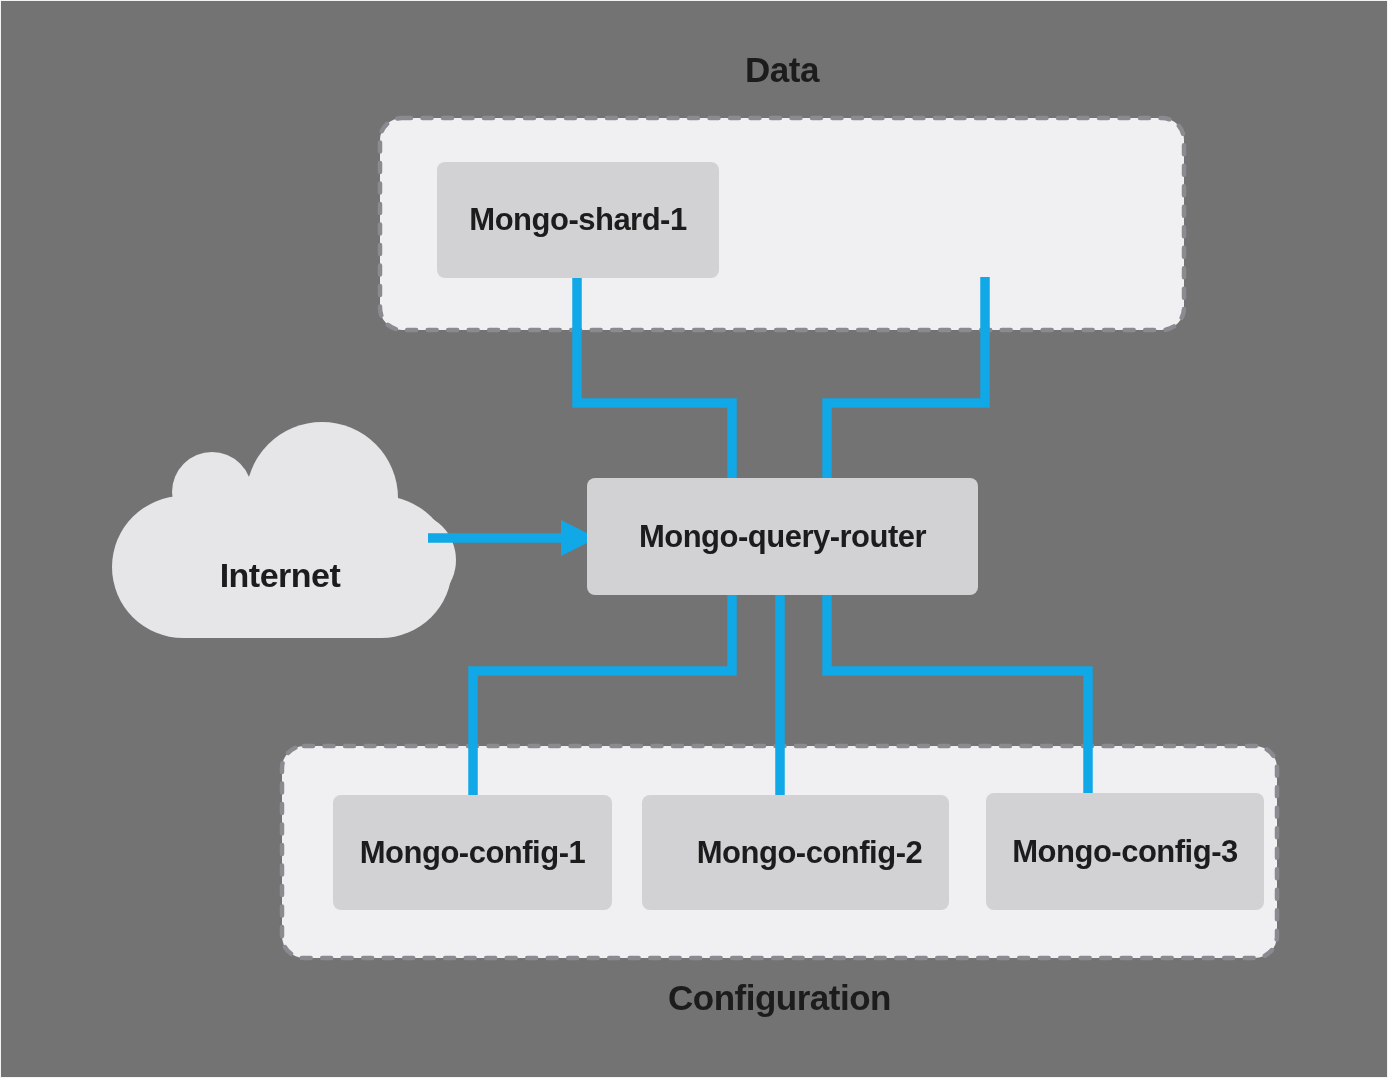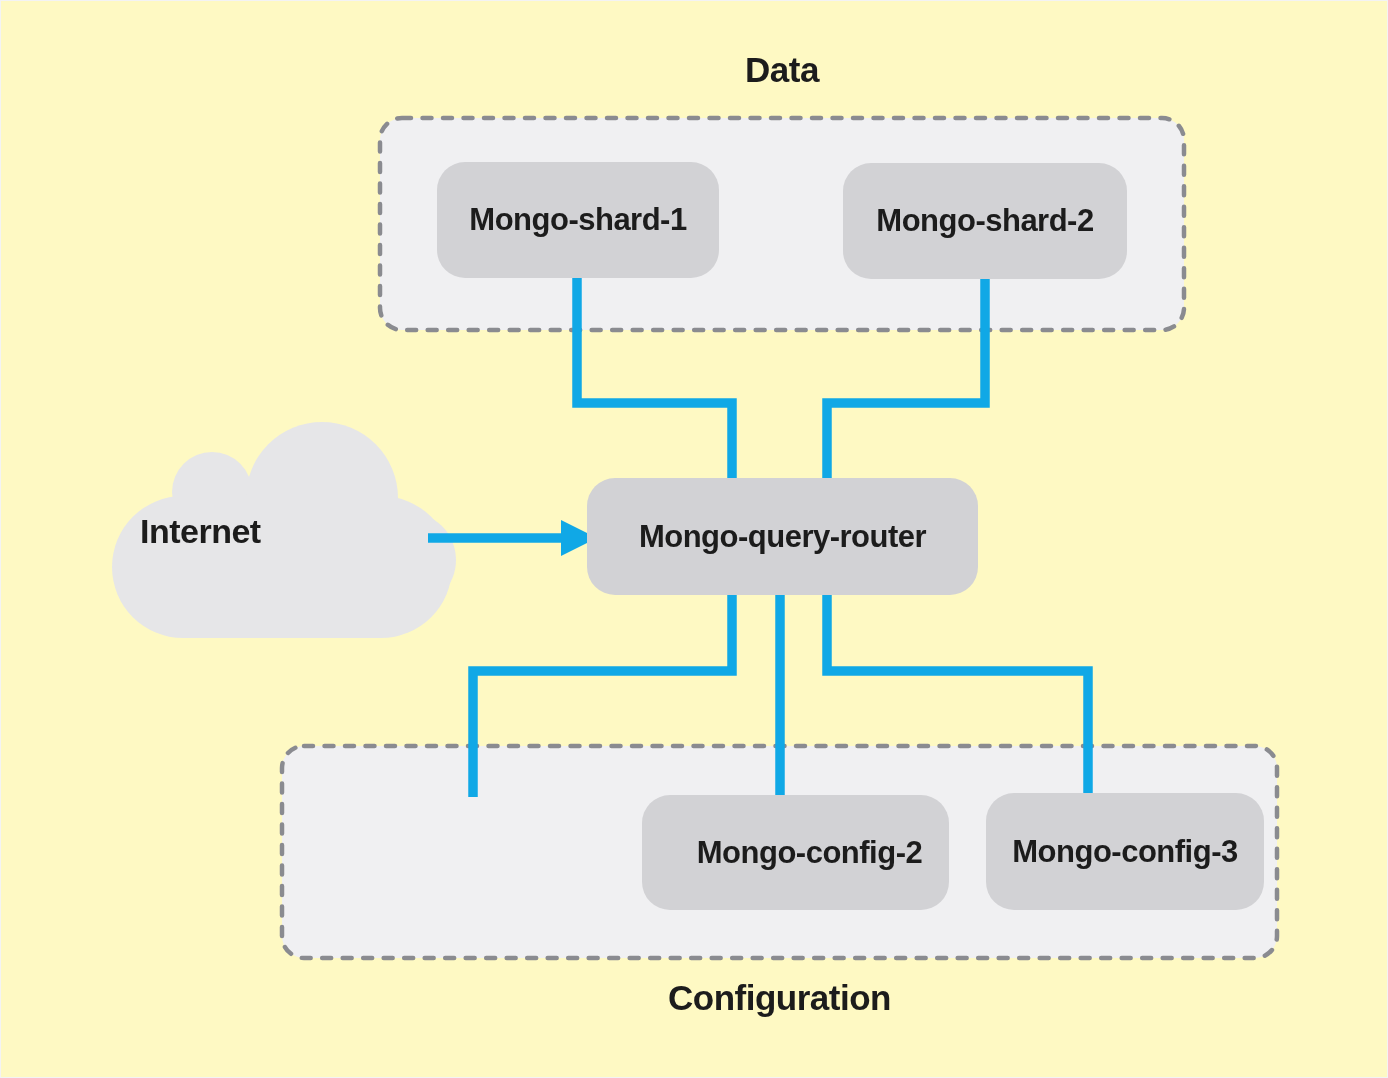--- a/index.html
+++ b/index.html
@@ -1,48 +1,49 @@
 <!DOCTYPE html>
 <html><head>
 <meta charset="utf-8">
 <style>
   html,body{margin:0;padding:0;background:#ffffff;}
   .canvas{
     position:relative;
     width:1388px;height:1078px;
-    background:#fef9c3;
+    background:#737373;
     font-family:"Liberation Sans","DejaVu Sans",sans-serif;
     overflow:hidden;
     box-shadow: inset 0 0 0 1px #f3f3f4;
     text-decoration: underline;
   }
   .layer{position:absolute;left:0;top:0;width:1388px;height:1078px;}
   .node{
     position:absolute;
     background:#d2d2d5;
-    border-radius:28px;
+    border-radius:8px;
     display:flex;align-items:center;justify-content:center;
     color:#1c1c1c;
     font-weight:bold;
     font-size:31px;
     letter-spacing:-0.5px;
     white-space:nowrap;
     text-align:right;
   }
   .group-label{
     position:absolute;
     text-align:center;
     color:#1c1c1c;
     font-weight:bold;
     font-size:35px;
     letter-spacing:-0.5px;
   }
   .cloud-label{
     position:absolute;
-    left:140px;top:512px;width:280px;
+    left:140px;top:556px;width:280px;
+    text-align:center;
     color:#1c1c1c;
     font-weight:bold;
     font-size:34px;
     letter-spacing:-0.5px;
   }
   
   .node-shard1{left:437px;top:162px;width:282px;height:116px;}
   .node-shard2{left:843px;top:163px;width:284px;height:116px;}
   .node-router{left:587px;top:478px;width:391px;height:117px;}
   .node-config1{left:333px;top:795px;width:279px;height:115px;}
@@ -79,18 +80,18 @@
       <polygon points="561,520 597,538 561,556" fill="#10a8e6"></polygon>
     </g>
   </svg>
 
   <div class="group-label label-data">Data</div>
   <div class="group-label label-config">Configuration</div>
 
   <div class="cloud-label">Internet</div>
 
   <div class="node node-shard1">Mongo-shard-1</div>
-  <div class="node node-shard2">Mongo-shard-2</div>
   <div class="node node-router">Mongo-query-router</div>
+  <div class="node node-config1">Mongo-config-1</div>
   <div class="node node-config2">Mongo-config-2</div>
   <div class="node node-config3">Mongo-config-3</div>
 
 </div>
 
 </body></html>

